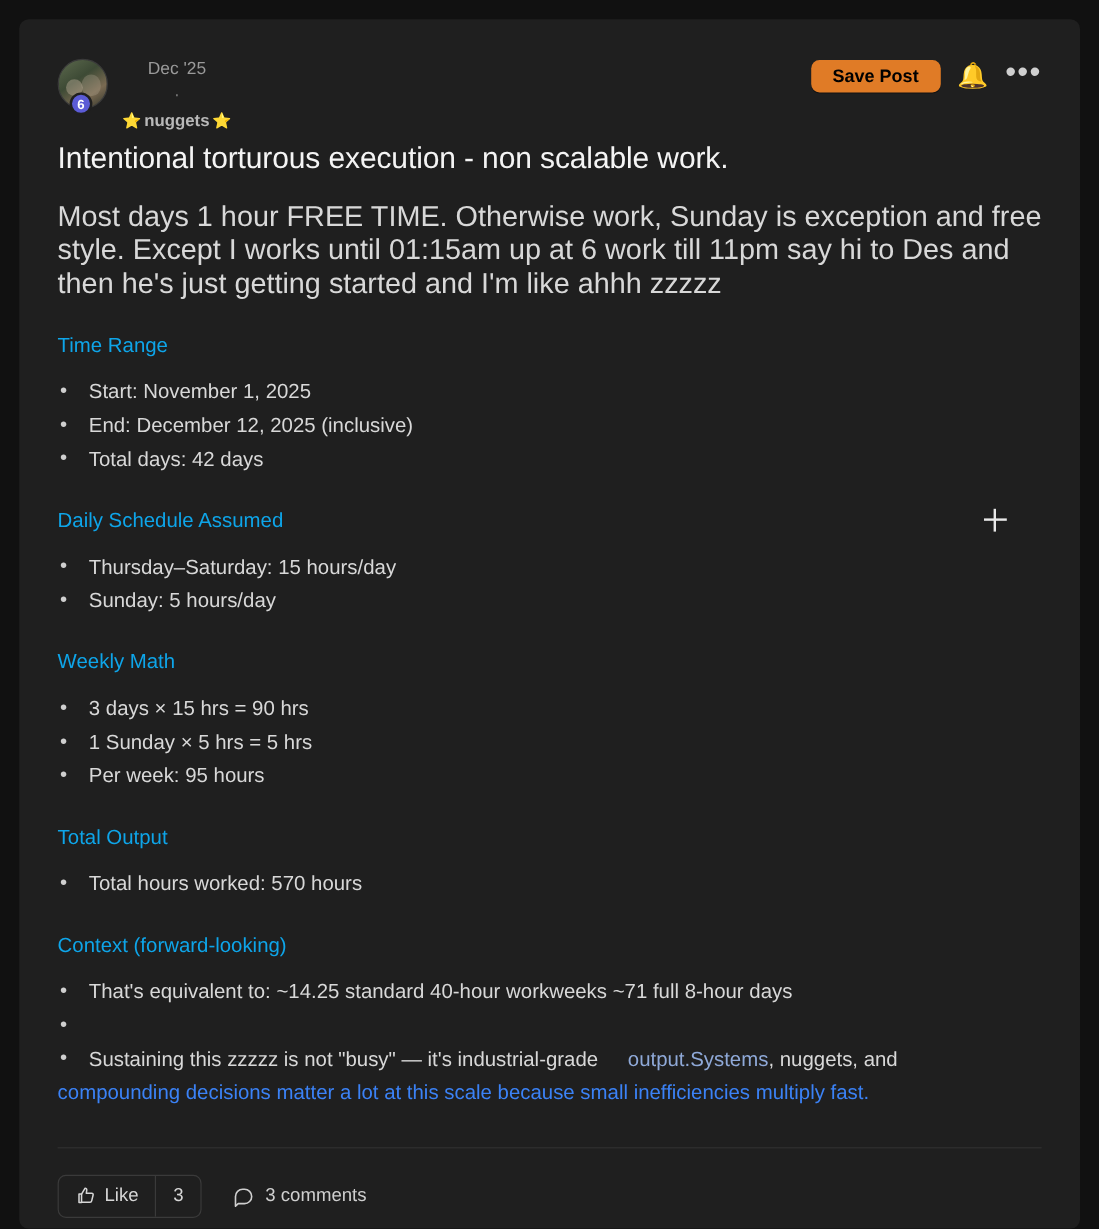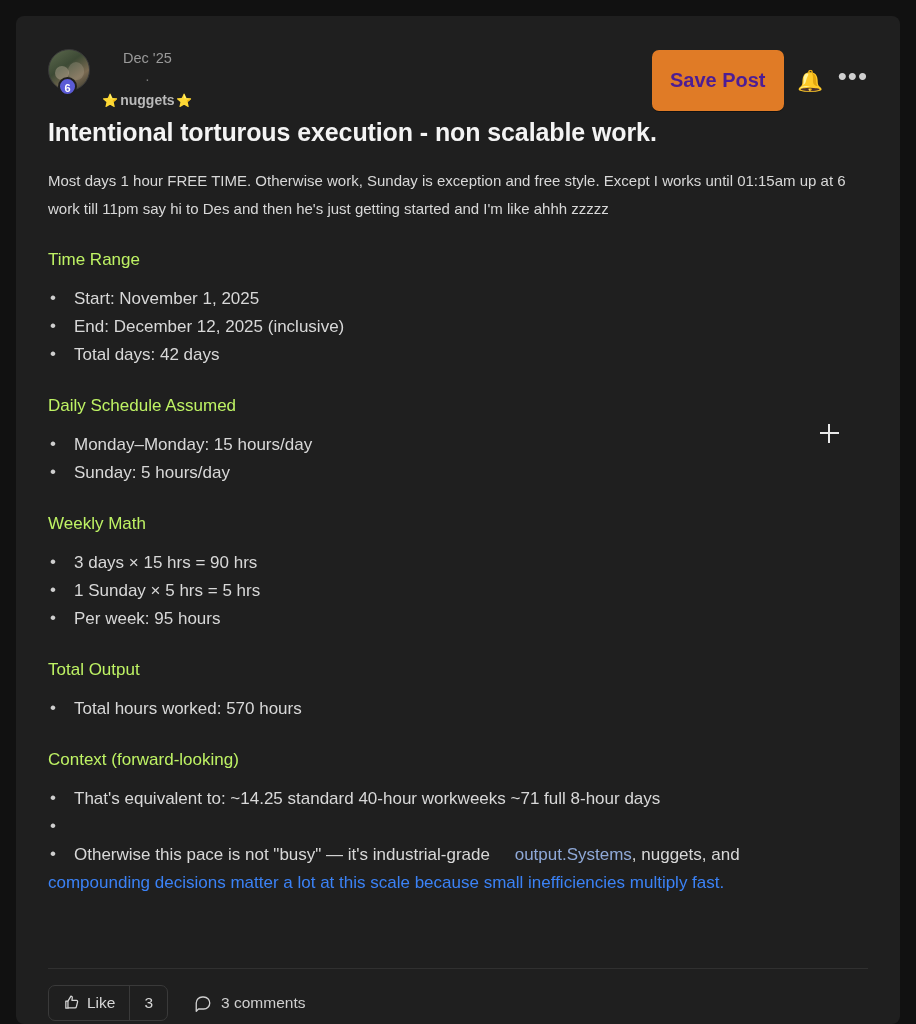--- a/index.html
+++ b/index.html
@@ -122,27 +122,27 @@
   .star { font-size: 13px; }
 
   .header-actions {
     display: flex;
     align-items: center;
     gap: 14px;
     padding-top: 4px;
   }
   .save-post-btn {
     background: #e07b26;
-    color: #4c1d95;
+    color: #000000;
     border: none;
     border-radius: 7px;
-    font-size: 20px;
+    font-size: 15px;
     font-weight: 700;
     font-family: "Liberation Sans", sans-serif;
-    padding: 19px 18px;
+    padding: 5px 18px;
     cursor: pointer;
     box-shadow: 0 1px 0 rgba(0,0,0,.4);
   }
   .icon-btn {
     background: transparent;
     border: none;
     cursor: pointer;
     padding: 0;
     line-height: 1;
     display: flex;
@@ -156,32 +156,32 @@
     letter-spacing: 1px;
     position: relative;
     top: -5px;
   }
 
   
   .post-title {
     margin: 14px 0 0 0;
     color: #f4f4f4;
     font-size: 25px;
-    font-weight: 700;
+    font-weight: 400;
     letter-spacing: -.1px;
   }
   .post-para {
     margin: 20px 0 0 0;
     color: #d8d8d8;
-    font-size: 15px;
+    font-size: 24px;
     line-height: 28px;
   }
   .section-head {
     margin: 24px 0 0 0;
-    color: #bef264;
+    color: #0ea5e9;
     font-size: 17px;
     line-height: 26px;
   }
   ul.bullets {
     list-style: none;
     margin: 12px 0 0 0;
     padding: 0;
   }
   ul.bullets li {
     position: relative;
@@ -211,21 +211,21 @@
   .post-footer {
     position: absolute;
     left: 32px;
     right: 32px;
     bottom: 0;
     border-top: 1px solid #303030;
     padding-top: 12px;
     display: flex;
     align-items: center;
     gap: 26px;
-    height: 56px;
+    height: 68px;
   }
   .like-group {
     display: flex;
     align-items: stretch;
     border: 1px solid #3a3a3a;
     border-radius: 7px;
     overflow: hidden;
     height: 36px;
   }
   .like-btn {
@@ -321,41 +321,41 @@
 
     <p class="section-head">Time Range</p>
     <ul class="bullets">
       <li>Start: November 1, 2025</li>
       <li>End: December 12, 2025 (inclusive)</li>
       <li>Total days: 42 days</li>
     </ul>
 
     <p class="section-head">Daily Schedule Assumed</p>
     <ul class="bullets">
-      <li>Monday–Monday: 15 hours/day</li>
+      <li>Thursday–Saturday: 15 hours/day</li>
       <li>Sunday: 5 hours/day</li>
     </ul>
 
     <p class="section-head">Weekly Math</p>
     <ul class="bullets">
       <li>3 days × 15 hrs = 90 hrs</li>
       <li>1 Sunday × 5 hrs = 5 hrs</li>
       <li>Per week: 95 hours</li>
     </ul>
 
     <p class="section-head">Total Output</p>
     <ul class="bullets">
       <li>Total hours worked: 570 hours</li>
     </ul>
 
     <p class="section-head">Context (forward-looking)</p>
     <ul class="bullets">
       <li>That's equivalent to: ~14.25 standard 40-hour workweeks ~71 full 8-hour days</li>
       <li class="empty"></li>
-      <li><span>Otherwise this pace is not "busy" — it's industrial-grade </span><span class="link-inline">output.Systems</span><span>, nuggets, and</span></li>
+      <li><span>Sustaining this zzzzz is not "busy" — it's industrial-grade </span><span class="link-inline">output.Systems</span><span>, nuggets, and</span></li>
     </ul>
     <p class="trailing-para">compounding decisions matter a lot at this scale because small inefficiencies multiply fast.</p>
 
     <div class="post-footer">
       <div class="like-group">
         <button class="like-btn">
           <span>
             <svg class="thumb-svg" width="17" height="17" viewBox="0 0 24 24" fill="none" stroke="#d6d6d6" stroke-width="1.8" stroke-linejoin="round">
               <path d="M7 10v10H4V10h3z"></path>
               <path d="M7 10l4.2-7c1.3 0 2.1.9 1.9 2.2L12.6 9H19c1.1 0 1.9 1 1.6 2l-1.7 7c-.2.9-1 1.5-1.9 1.5H7"></path>

